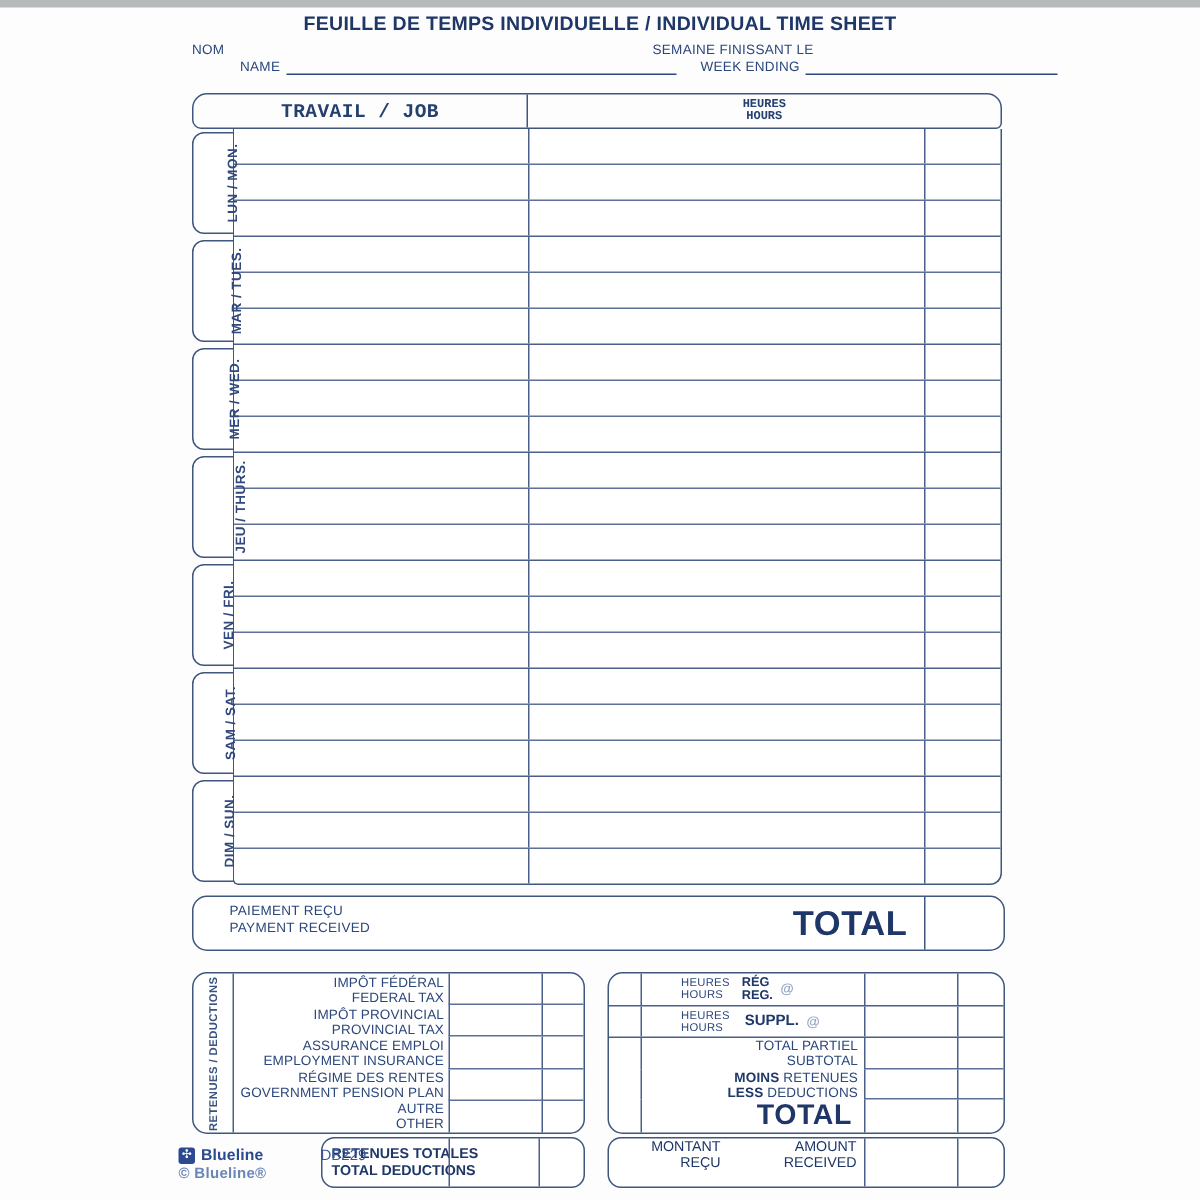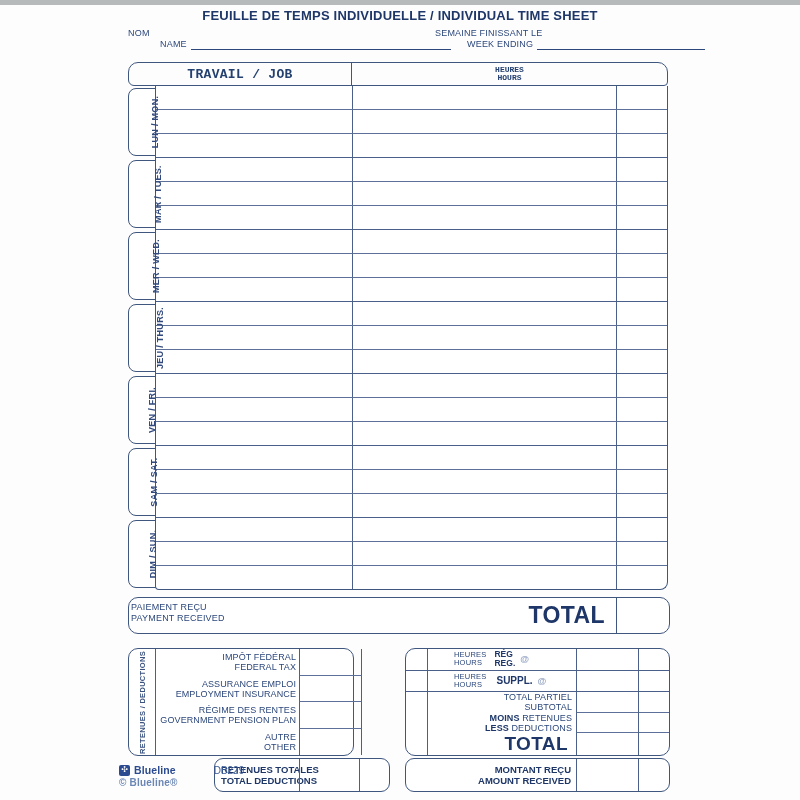--- a/index.html
+++ b/index.html
@@ -50,30 +50,30 @@
   .sub-row:last-child { border-bottom:none; }
   .cell-job   { width:196px; }
   .cell-work  { width:264px; border-left:1.2px solid #4a608a; }
   .cell-hours { flex:1; border-left:1.2px solid #4a608a; }
 
   
   .paybox {
     position:absolute; left:128px; top:597px; width:542px; height:37px;
     border:1.5px solid #3f567e; border-radius:10px; background:#fff;
   }
-  .paybox .lbl { position:absolute; left:2px; top:4px; font-size:9px; line-height:10.5px; letter-spacing:.2px; }
+  .paybox .lbl { position:absolute; left:24px; top:4px; font-size:9px; line-height:10.5px; letter-spacing:.2px; }
   .paybox .total-cell { position:absolute; right:0; top:0; bottom:0; width:53px; border-left:1.4px solid #3f567e; }
   .paybox .big-total {
     position:absolute; right:64px; top:0; bottom:0; display:flex; align-items:center;
     font-size:23px; font-weight:800; letter-spacing:.4px; color:#1e3768;
   }
 
   
   .dedbox {
-    position:absolute; left:128px; top:648px; width:226px; height:108px;
+    position:absolute; left:128px; top:648px; width:262px; height:108px;
     border:1.5px solid #3f567e; border-radius:10px; background:#fff; display:flex;
   }
   .ded-strip { width:27px; border-right:1.2px solid #4a608a; display:flex; align-items:center; justify-content:center; }
   .ded-strip .vtext { font-size:7.5px; font-weight:600; letter-spacing:.3px; color:#3a5380; }
   .ded-rows { flex:1; display:flex; flex-direction:column; }
   .ded-row { flex:1; display:flex; }
   .ded-label {
     width:143px; display:flex; flex-direction:column; justify-content:center;
     text-align:right; font-size:9px; line-height:10px; letter-spacing:.1px; padding-right:3px; color:#2c477b;
   }
@@ -116,22 +116,22 @@
   .sum-total {
     flex:1; text-align:right; font-size:19px; font-weight:800; letter-spacing:.4px;
     color:#1e3768; padding-right:8px; align-self:center;
   }
 
   .totbox-r {
     position:absolute; left:405px; top:758px; width:265px; height:34px;
     border:1.5px solid #3f567e; border-radius:9px; background:#fff; display:flex;
   }
   .totbox-r .tr-label {
-    width:170px; display:flex; flex-direction:column; justify-content:center; text-align:right;
-    font-size:9.5px; line-height:11px; font-weight:700; padding-right:5px; color:#1e3768;
+    width:170px; display:flex; flex-direction:row; justify-content:space-between; text-align:right;
+    font-size:9.5px; line-height:11px; font-weight:400; padding-right:5px; color:#1e3768;
   }
   .totbox-r .tr-amt { width:62px; border-left:1.2px solid #4a608a; }
   .totbox-r .tr-cts { flex:1; border-left:1.2px solid #4a608a; }
 
   
   .brand { position:absolute; left:119px; top:764px; font-size:10.5px; color:#2b4a8f; }
   .brand-row { display:flex; align-items:center; gap:4px; }
   .brand-sq {
     width:11px; height:11px; background:#2b4a8f; border-radius:2px; color:#fff;
     display:flex; align-items:center; justify-content:center; font-size:8px; line-height:1;
@@ -363,20 +363,28 @@
 
         <div class="ded-row">
           <div class="ded-label">
             <span>IMPÔT FÉDÉRAL</span>
             <span>FEDERAL TAX</span>
           </div>
           <div class="ded-amt"></div>
           <div class="ded-cts"></div>
         </div>
 
+        <div class="ded-row">
+          <div class="ded-label">
+            <span>IMPÔT PROVINCIAL</span>
+            <span>PROVINCIAL TAX</span>
+          </div>
+          <div class="ded-amt"></div>
+          <div class="ded-cts"></div>
+        </div>
 
         <div class="ded-row">
           <div class="ded-label">
             <span>ASSURANCE EMPLOI</span>
             <span>EMPLOYMENT INSURANCE</span>
           </div>
           <div class="ded-amt"></div>
           <div class="ded-cts"></div>
         </div>
 

